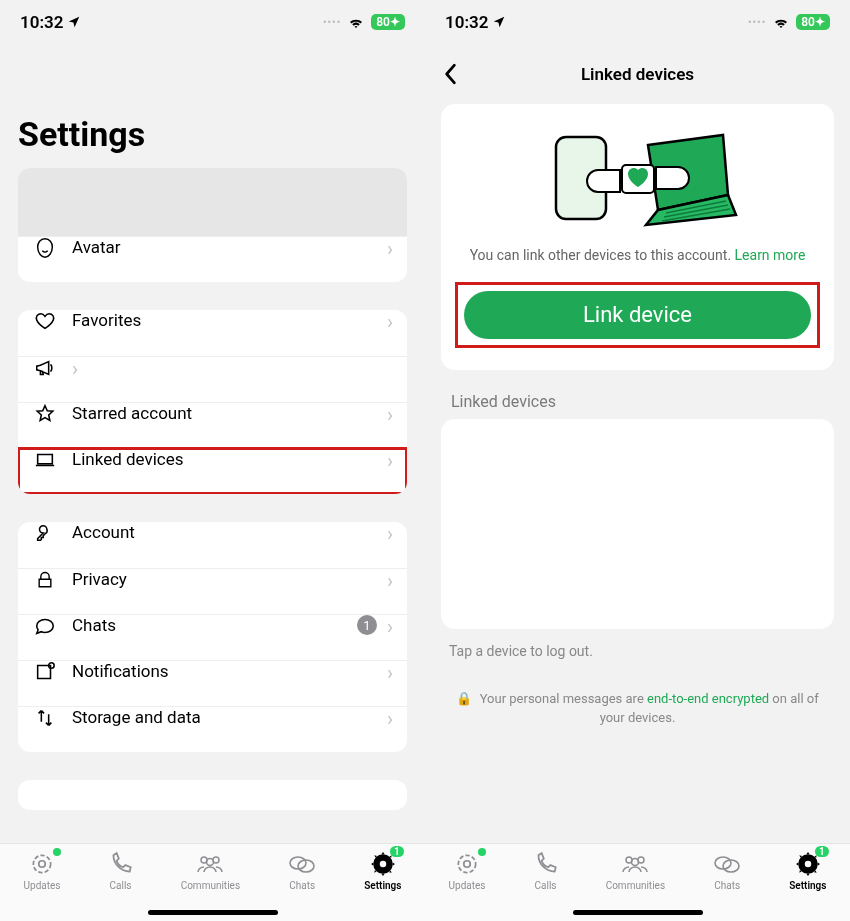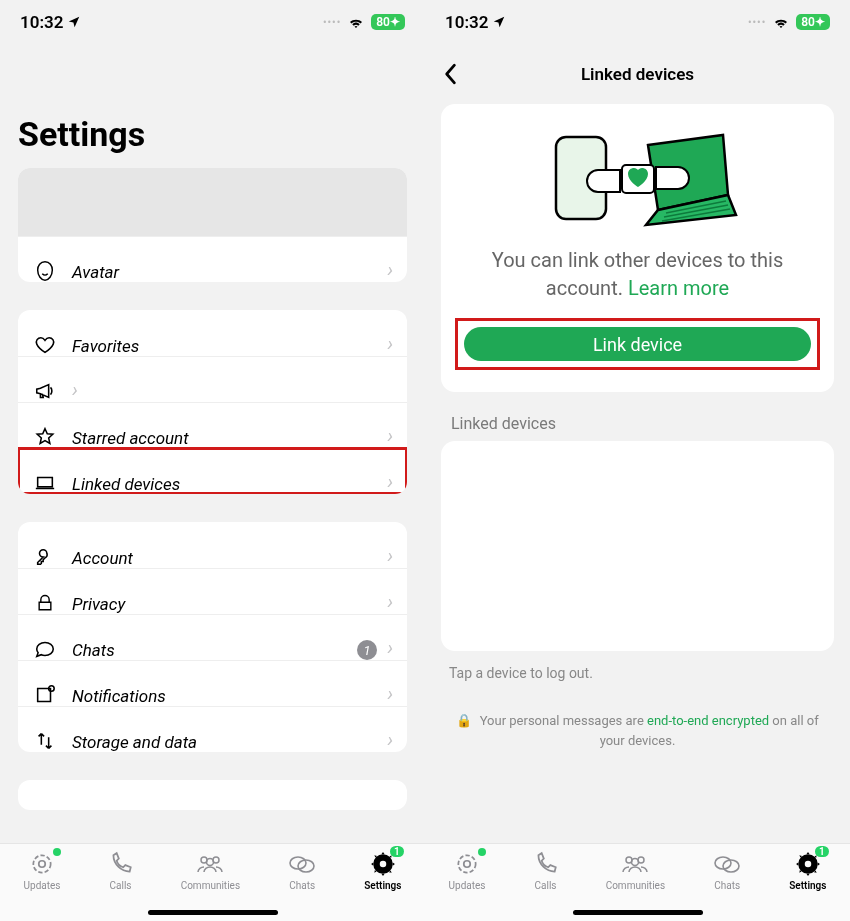--- a/index.html
+++ b/index.html
@@ -51,26 +51,25 @@
     border-radius: 12px;
     overflow: hidden;
     margin-bottom: 28px;
   }
   .profile-placeholder {
     background: #e6e6e6;
     height: 68px;
   }
   .row {
     display: flex;
-    align-items: flex-end;
+    align-items: flex-start;
     min-height: 46px;
     padding: 0 14px;
     border-top: 1px solid #eee;
     position: relative;
-    font-style: italic;
   }
   .row:first-child { border-top: none; }
   .row-icon {
     width: 26px;
     display: flex;
     justify-content: center;
     align-items: center;
     margin-right: 14px;
     color: #000;
   }
@@ -168,33 +167,33 @@
     padding: 18px 14px 22px;
     text-align: center;
   }
   .hero-illustration {
     height: 110px;
     display: flex;
     justify-content: center;
     align-items: center;
     margin-bottom: 14px;
   }
-  .hero-text { font-size: 20px; color: #666; line-height: 1.4; }
+  .hero-text { font-size: 14px; color: #666; line-height: 1.4; }
   .link-green { color: #1fa855; }
   .link-button-wrap {
     margin-top: 16px;
     padding: 6px;
     border: 3px solid #d11a1a;
   }
   .link-button {
     background: #1fa855;
     color: #fff;
-    font-size: 18px;
+    font-size: 22px;
     border-radius: 28px;
-    height: 34px;
+    height: 48px;
     display: flex;
     align-items: center;
     justify-content: center;
     width: 100%;
   }
   .section-label {
     font-size: 16px;
     color: #7a7a7a;
     margin: 22px 26px 8px;
   }

